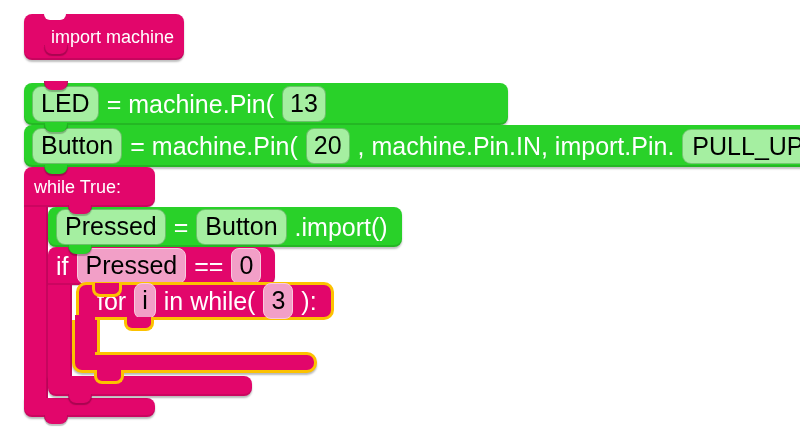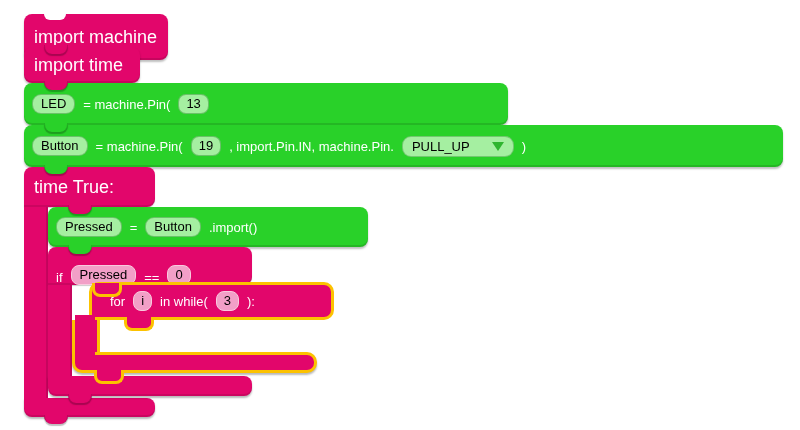--- a/index.html
+++ b/index.html
@@ -8,21 +8,21 @@
     font-family:"Liberation Sans",sans-serif;
   }
   .blk{position:absolute;box-sizing:border-box;}
   .pink{background:#E2066B;}
   .green{background:#29D129;}
   .stmt{border-radius:8px;box-shadow:0 2px 2px rgba(0,0,0,0.25), inset 0 -2px 0 rgba(0,0,0,0.12);}
   .hdr{border-radius:8px 8px 8px 0;box-shadow:0 1px 1px rgba(0,0,0,0.2), inset 0 -2px 0 rgba(0,0,0,0.10);}
   .spine{box-shadow:inset -2px 0 0 rgba(0,0,0,0.12);}
   .foot{border-radius:0 8px 8px 8px;box-shadow:0 2px 2px rgba(0,0,0,0.28), inset 0 -2px 0 rgba(0,0,0,0.10);}
   .row{display:inline-flex;align-items:center;height:100%;gap:8px;color:#fff;
-       font-size:13px;white-space:nowrap;padding:0 14px 0 8px;}
+       font-size:25px;white-space:nowrap;padding:0 14px 0 8px;}
   .row.sm{font-size:18px;padding:0 10px;}
   .badge{background:#A5EFA1;border:1px solid rgba(0,110,0,0.35);border-radius:9px;
          padding:1px 8px;color:#000;line-height:1.25;}
   .badge.pinkish{background:#F29FC7;border:1px solid #F8CADE;border-radius:8px;}
   .badge.num{padding:1px 7px;border-radius:8px;}
   .dropdown{display:inline-flex;align-items:center;gap:22px;background:#A5EFA1;
             border:1px solid rgba(0,110,0,0.30);border-radius:9px;padding:2px 9px;color:#000;}
   .dd-arrow{width:0;height:0;border-left:6px solid transparent;border-right:6px solid transparent;
             border-top:9px solid #2FB52F;display:inline-block;}
   .tab{position:absolute;width:22px;height:9px;border-radius:0 0 8px 8px;z-index:12;
@@ -35,84 +35,79 @@
   .sel.hdr{border-radius:10px 10px 10px 0;box-shadow:none;}
   .sel.foot{border-radius:0 10px 10px 10px;box-shadow:0 2px 2px rgba(0,0,0,0.28);}
   .sel.spine{border-top:none;border-bottom:none;box-shadow:none;}
   .patch{position:absolute;background:#E2066B;z-index:13;}
 </style>
 </head>
 <body>
 
 <div class="canvas">
 
-  <div class="blk pink stmt" style="left:24px;top:14px;height:46px;min-width:144px;">
+  <div class="blk pink stmt" style="left:24px;top:14px;height:46px;min-width:144px;padding-left:17px;">
     <span class="dip"></span>
     <div class="row sm">
         <span>import machine</span>
       </div>
   </div>
 
-  <div class="blk pink stmt" style="left:24px;top:47px;height:36px;min-width:116px;">
-    <div class="row sm">
-        <span>import time</span>
-      </div>
-  </div>
 
   <div class="blk green stmt" style="left:24px;top:83px;height:42px;min-width:484px;">
     <div class="row">
       <span class="badge">LED</span>
       <span>= machine.Pin(</span>
       <span class="badge num">13</span>
     </div>
   </div>
 
   <div class="blk green stmt" style="left:24px;top:125px;height:42px;min-width:759px;">
     <div class="row">
       <span class="badge">Button</span>
       <span>= machine.Pin(</span>
-      <span class="badge num">19</span>
-      <span>, import.Pin.IN, machine.Pin.</span>
+      <span class="badge num">20</span>
+      <span>, machine.Pin.IN, import.Pin.</span>
       <span class="dropdown">
         <span>PULL_UP</span>
         <span class="dd-arrow"></span>
       </span>
       <span>)</span>
     </div>
   </div>
 
   <div class="blk pink hdr" style="left:24px;top:167px;height:40px;min-width:131px;">
     <div class="row sm">
-        <span>time True:</span>
+        <span>while True:</span>
       </div>
   </div>
   <div class="blk pink spine" style="left:24px;top:207px;width:24px;height:191px;"></div>
   <div class="blk pink foot" style="left:24px;top:398px;width:131px;height:19px;"></div>
 
   <div class="blk green stmt" style="left:48px;top:207px;height:40px;min-width:320px;">
     <div class="row">
       <span class="badge">Pressed</span>
       <span>=</span>
       <span class="badge">Button</span>
       <span>.import()</span>
     </div>
   </div>
 
   <div class="blk pink hdr" style="left:48px;top:247px;height:38px;min-width:204px;">
-    <div class="row" style="padding-left:8px;align-items:flex-end;">
+    <div class="row" style="padding-left:8px;">
       <span>if</span>
       <span class="badge pinkish">Pressed</span>
       <span>==</span>
       <span class="badge pinkish num">0</span>
     </div>
   </div>
   <div class="blk pink spine" style="left:48px;top:285px;width:24px;height:91px;"></div>
   <div class="blk pink foot" style="left:48px;top:376px;width:204px;height:20px;"></div>
 
-  <div class="blk pink hdr sel" style="left:89px;top:282px;height:38px;min-width:245px;">
+  <div class="blk pink hdr sel" style="left:76px;top:282px;height:38px;min-width:245px;">
     <div class="row" style="padding-left:18px;">
       <span>for</span>
       <span class="badge pinkish num">i</span>
       <span>in while(</span>
       <span class="badge pinkish num">3</span>
       <span>):</span>
     </div>
   </div>
   <div class="blk pink spine sel" style="left:72px;top:320px;width:28px;height:32px;"></div>
   <div class="blk pink foot sel" style="left:72px;top:352px;width:245px;height:21px;"></div>

